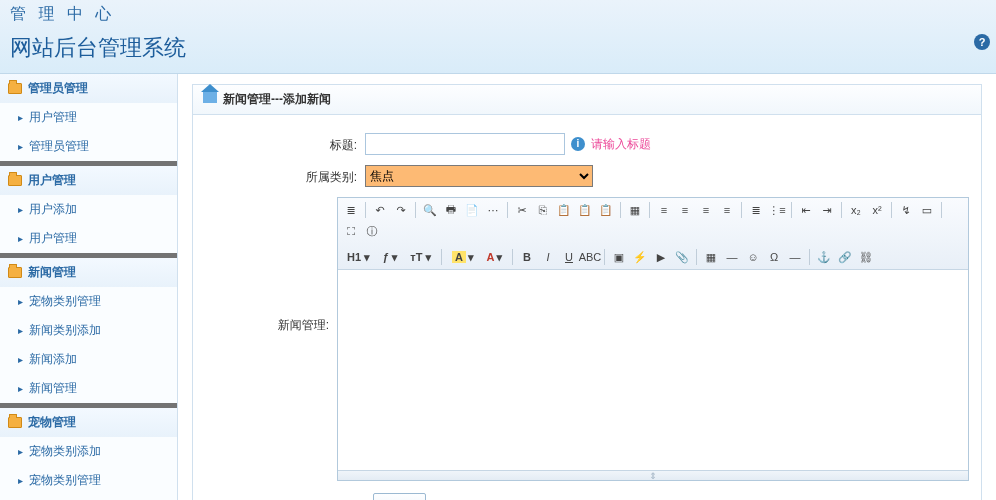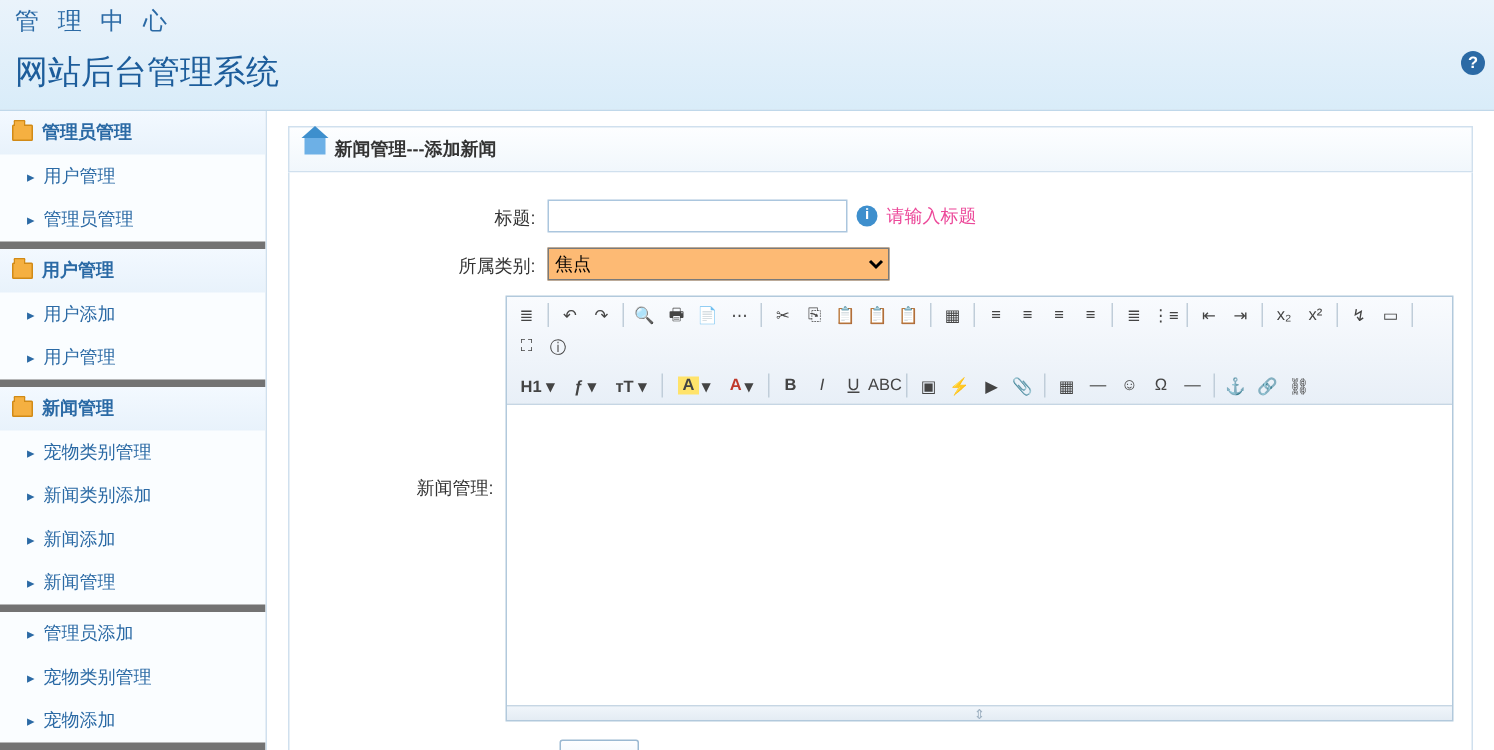--- a/index.html
+++ b/index.html
@@ -98,23 +98,27 @@
         <div class="item">
           <span class="bullet">▸</span>
           <span>新闻添加</span>
         </div>
         <div class="item">
           <span class="bullet">▸</span>
           <span>新闻管理</span>
         </div>
       </div>
       <div class="group">
-        <div class="item">
-          <span class="bullet">▸</span>
-          <span>管理员添加</span>
+        <div class="group-head">
+          <span class="folder"></span>
+          <span>宠物管理</span>
+        </div>
+        <div class="item">
+          <span class="bullet">▸</span>
+          <span>宠物类别添加</span>
         </div>
         <div class="item">
           <span class="bullet">▸</span>
           <span>宠物类别管理</span>
         </div>
         <div class="item">
           <span class="bullet">▸</span>
           <span>宠物添加</span>
         </div>
       </div>

